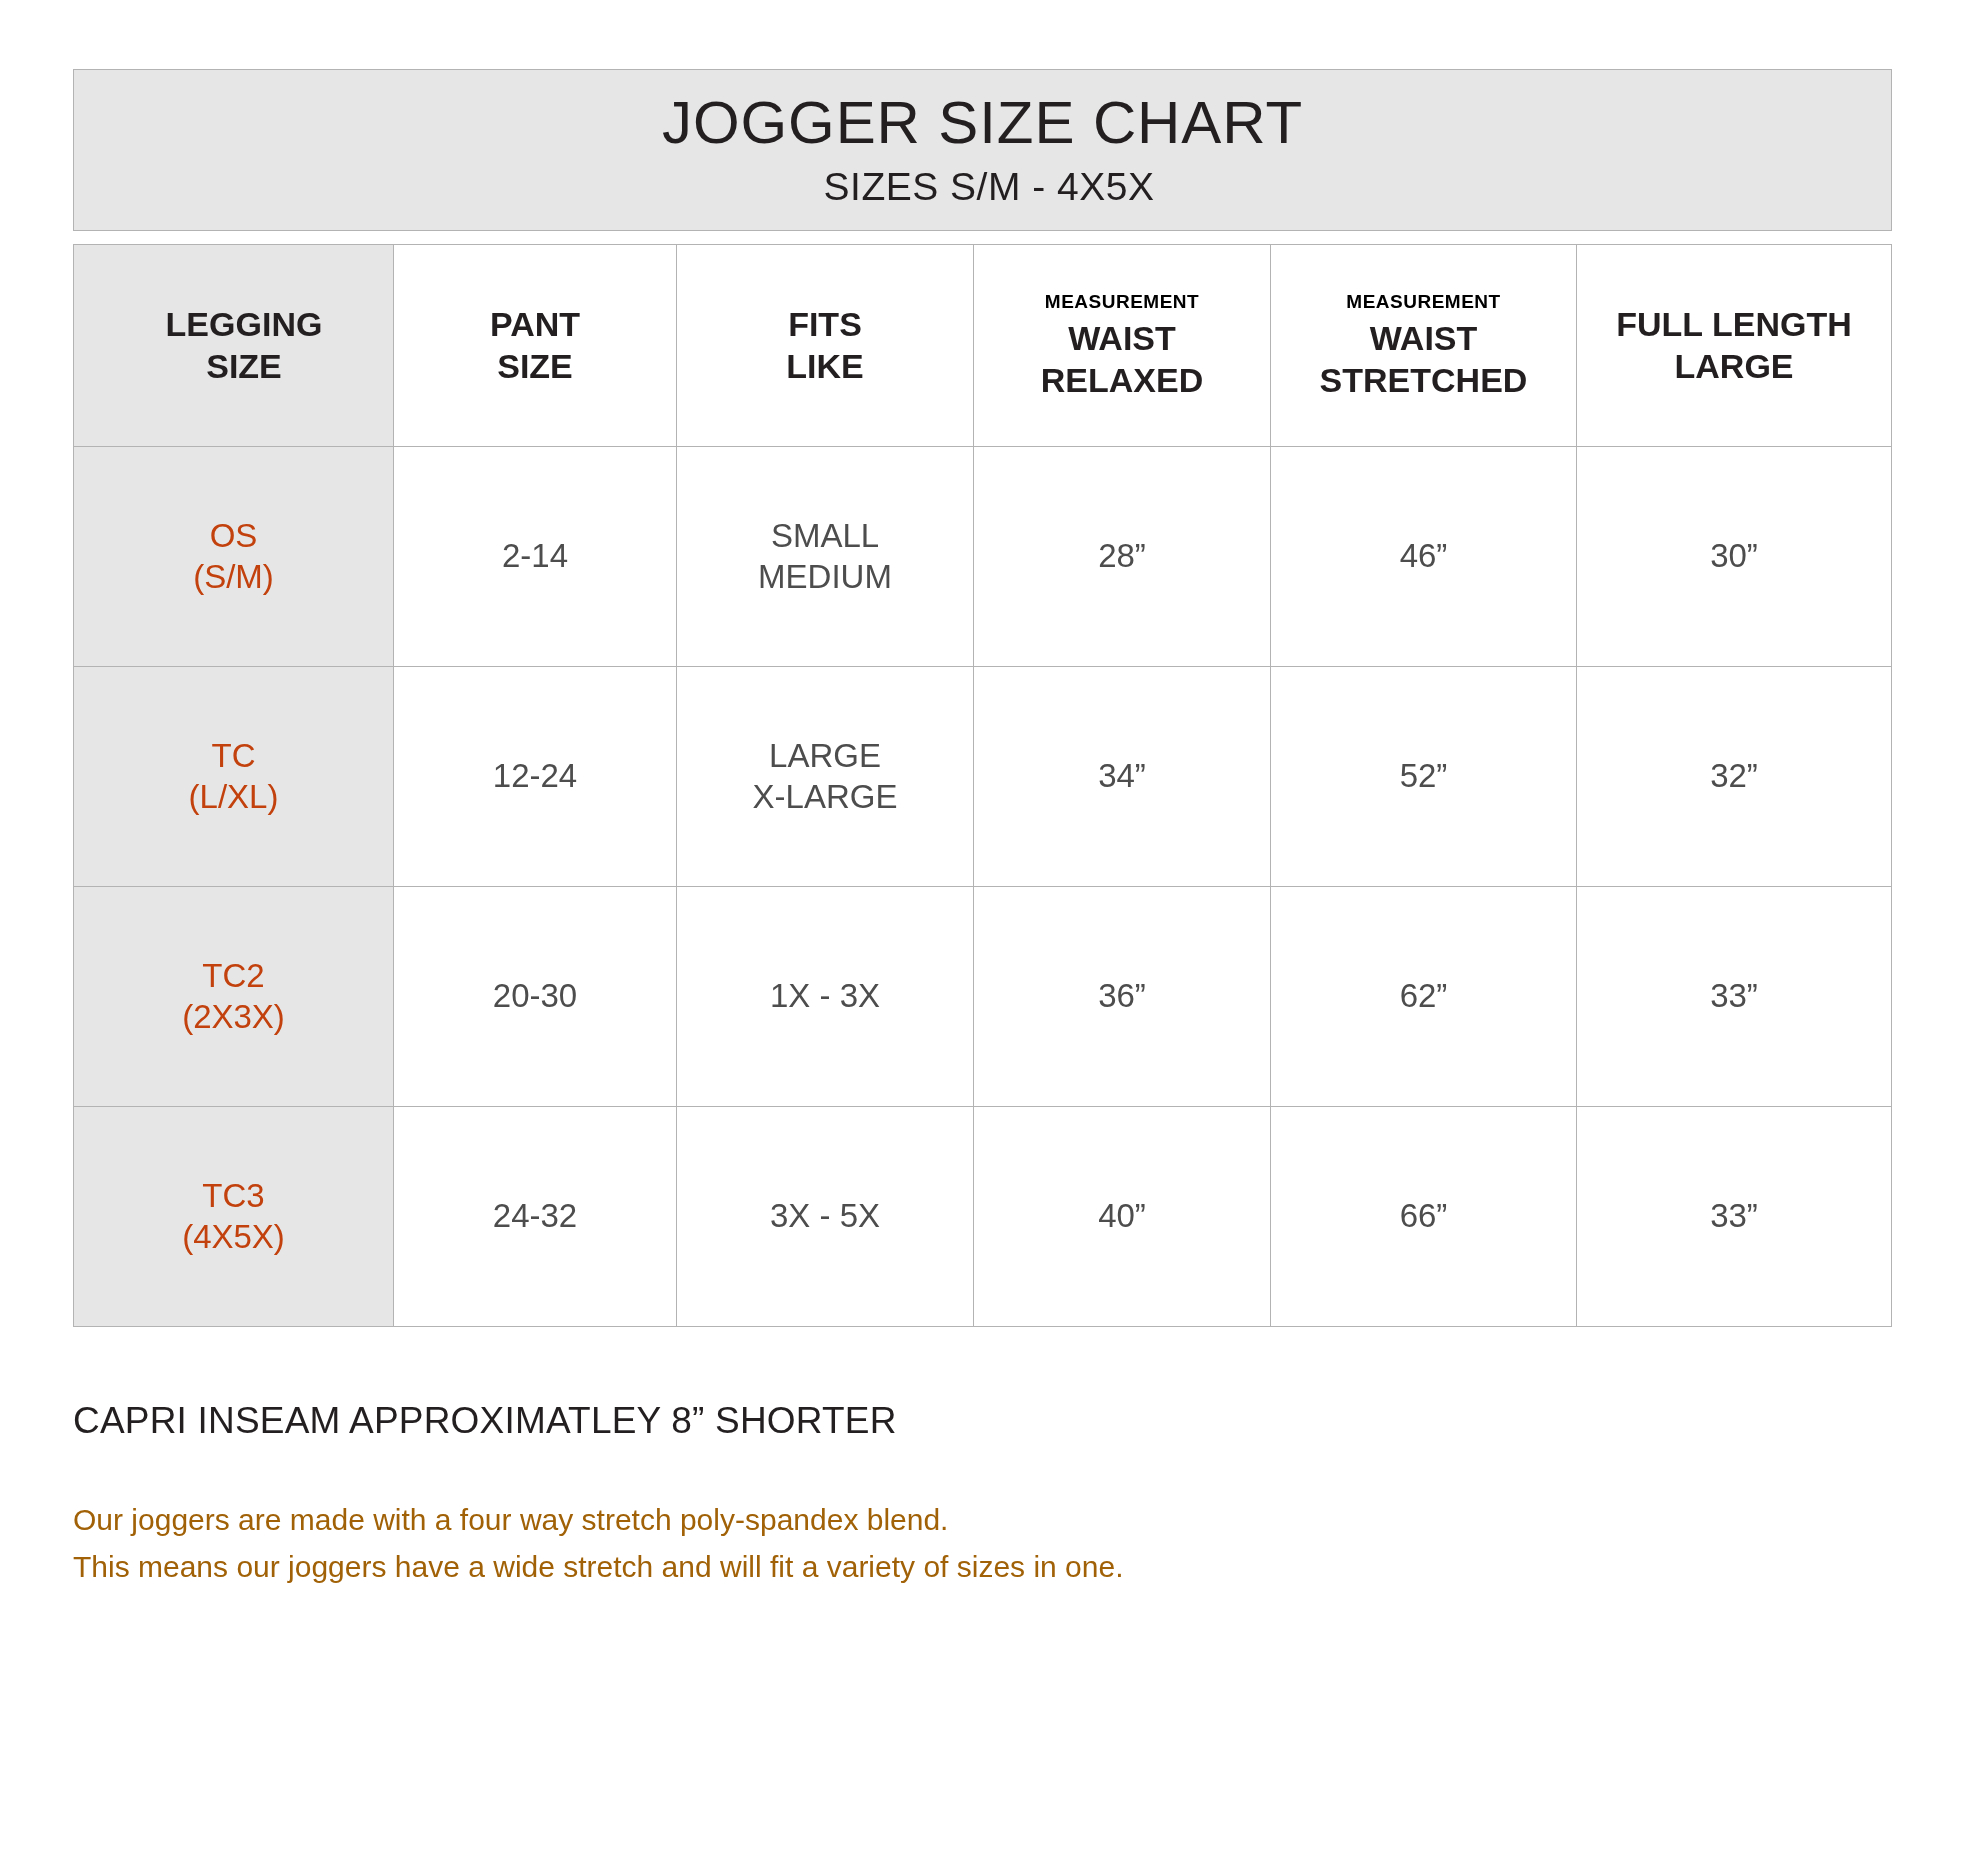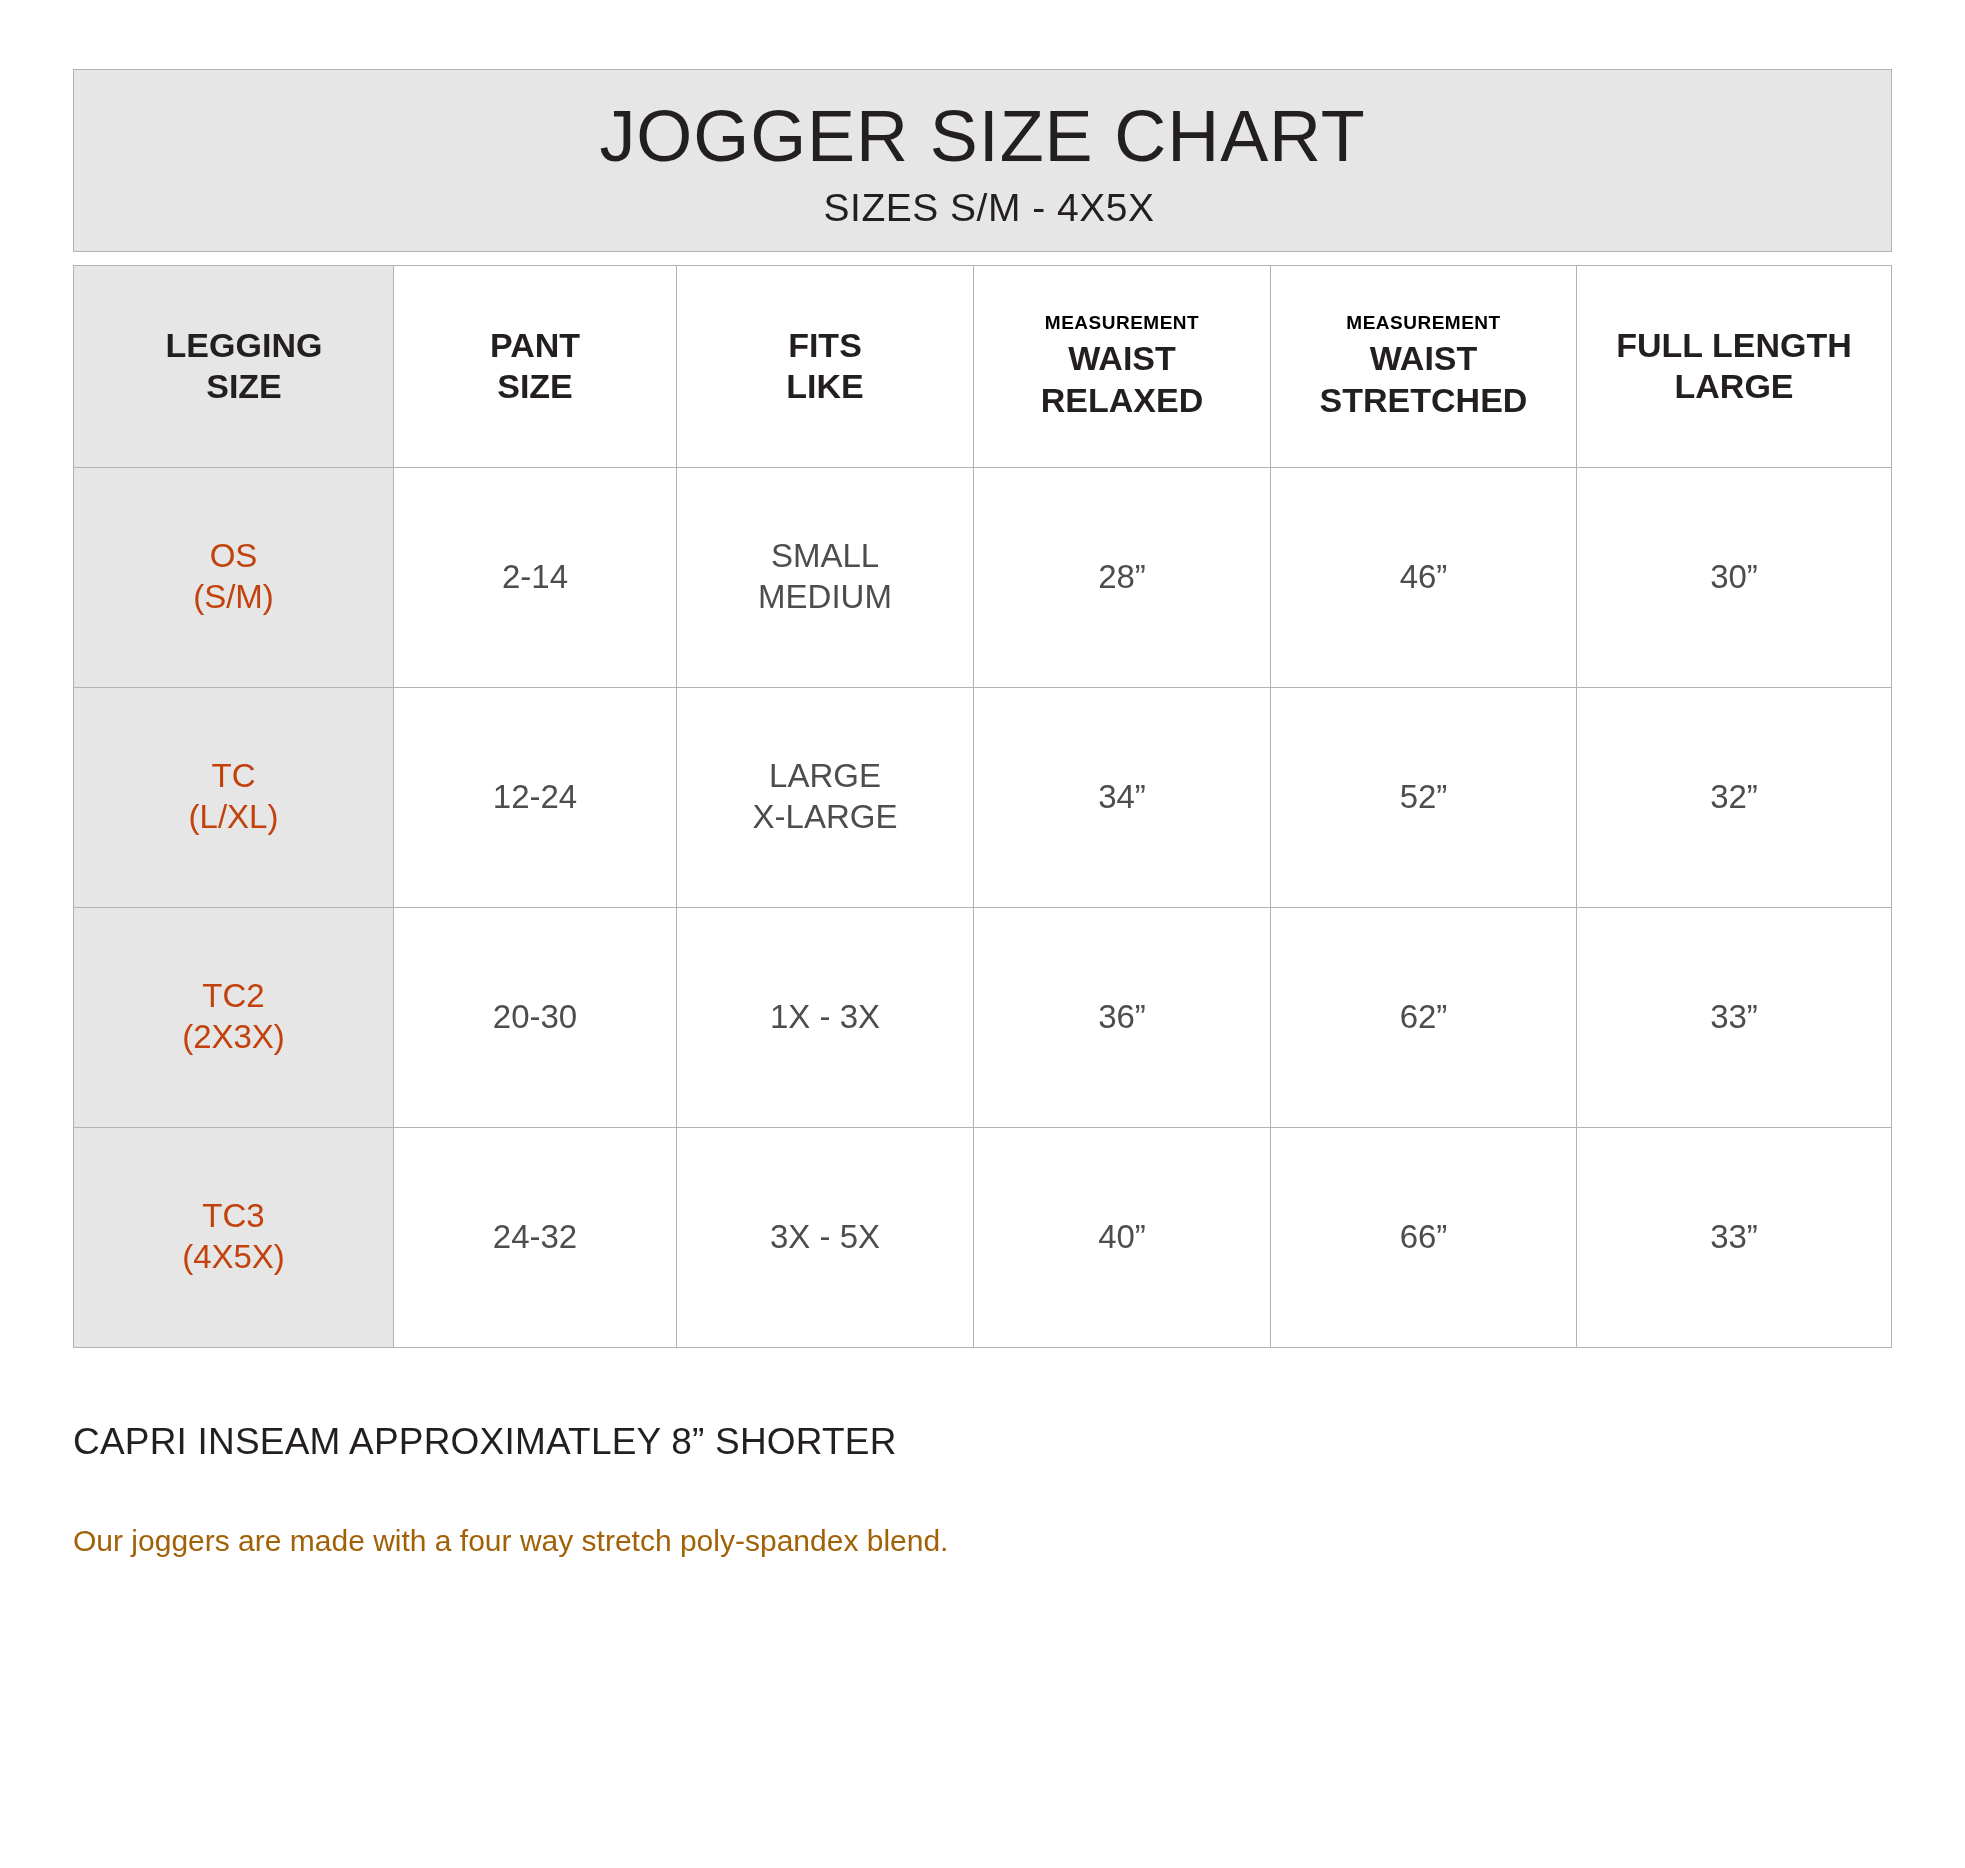--- a/index.html
+++ b/index.html
@@ -25,26 +25,26 @@
   
   .header-banner {
     background: #e6e6e6;
     border: 1.8px solid #b3b3b3;
     box-sizing: border-box;
     width: 1819px;
     padding: 18.3px 0 21px 0;
     text-align: center;
   }
   .chart-title {
-    font-size: 72px;
+    font-size: 60px;
     font-weight: 400;
     letter-spacing: 0.9px;
     line-height: 1.02;
     color: #231f20;
-    margin: 12px;
+    margin: 4px;
   }
   .chart-subtitle {
     font-size: 39px;
     font-weight: 400;
     letter-spacing: 0.5px;
     color: #231f20;
     margin: 12px 0 0 13px;
   }
 
   
@@ -233,17 +233,18 @@
         <td>33”</td>
       </tr>
 
     </tbody>
   </table>
 
   <div class="footer">
     <div class="capri-note">CAPRI INSEAM APPROXIMATLEY 8” SHORTER</div>
     <div class="blurb">
       <div>Our joggers are made with a four way stretch poly-spandex blend.</div>
+      <div>This means our joggers have a wide stretch and will fit a variety of sizes in one.</div>
     </div>
   </div>
 
 </div>
 
 
 </body></html>

